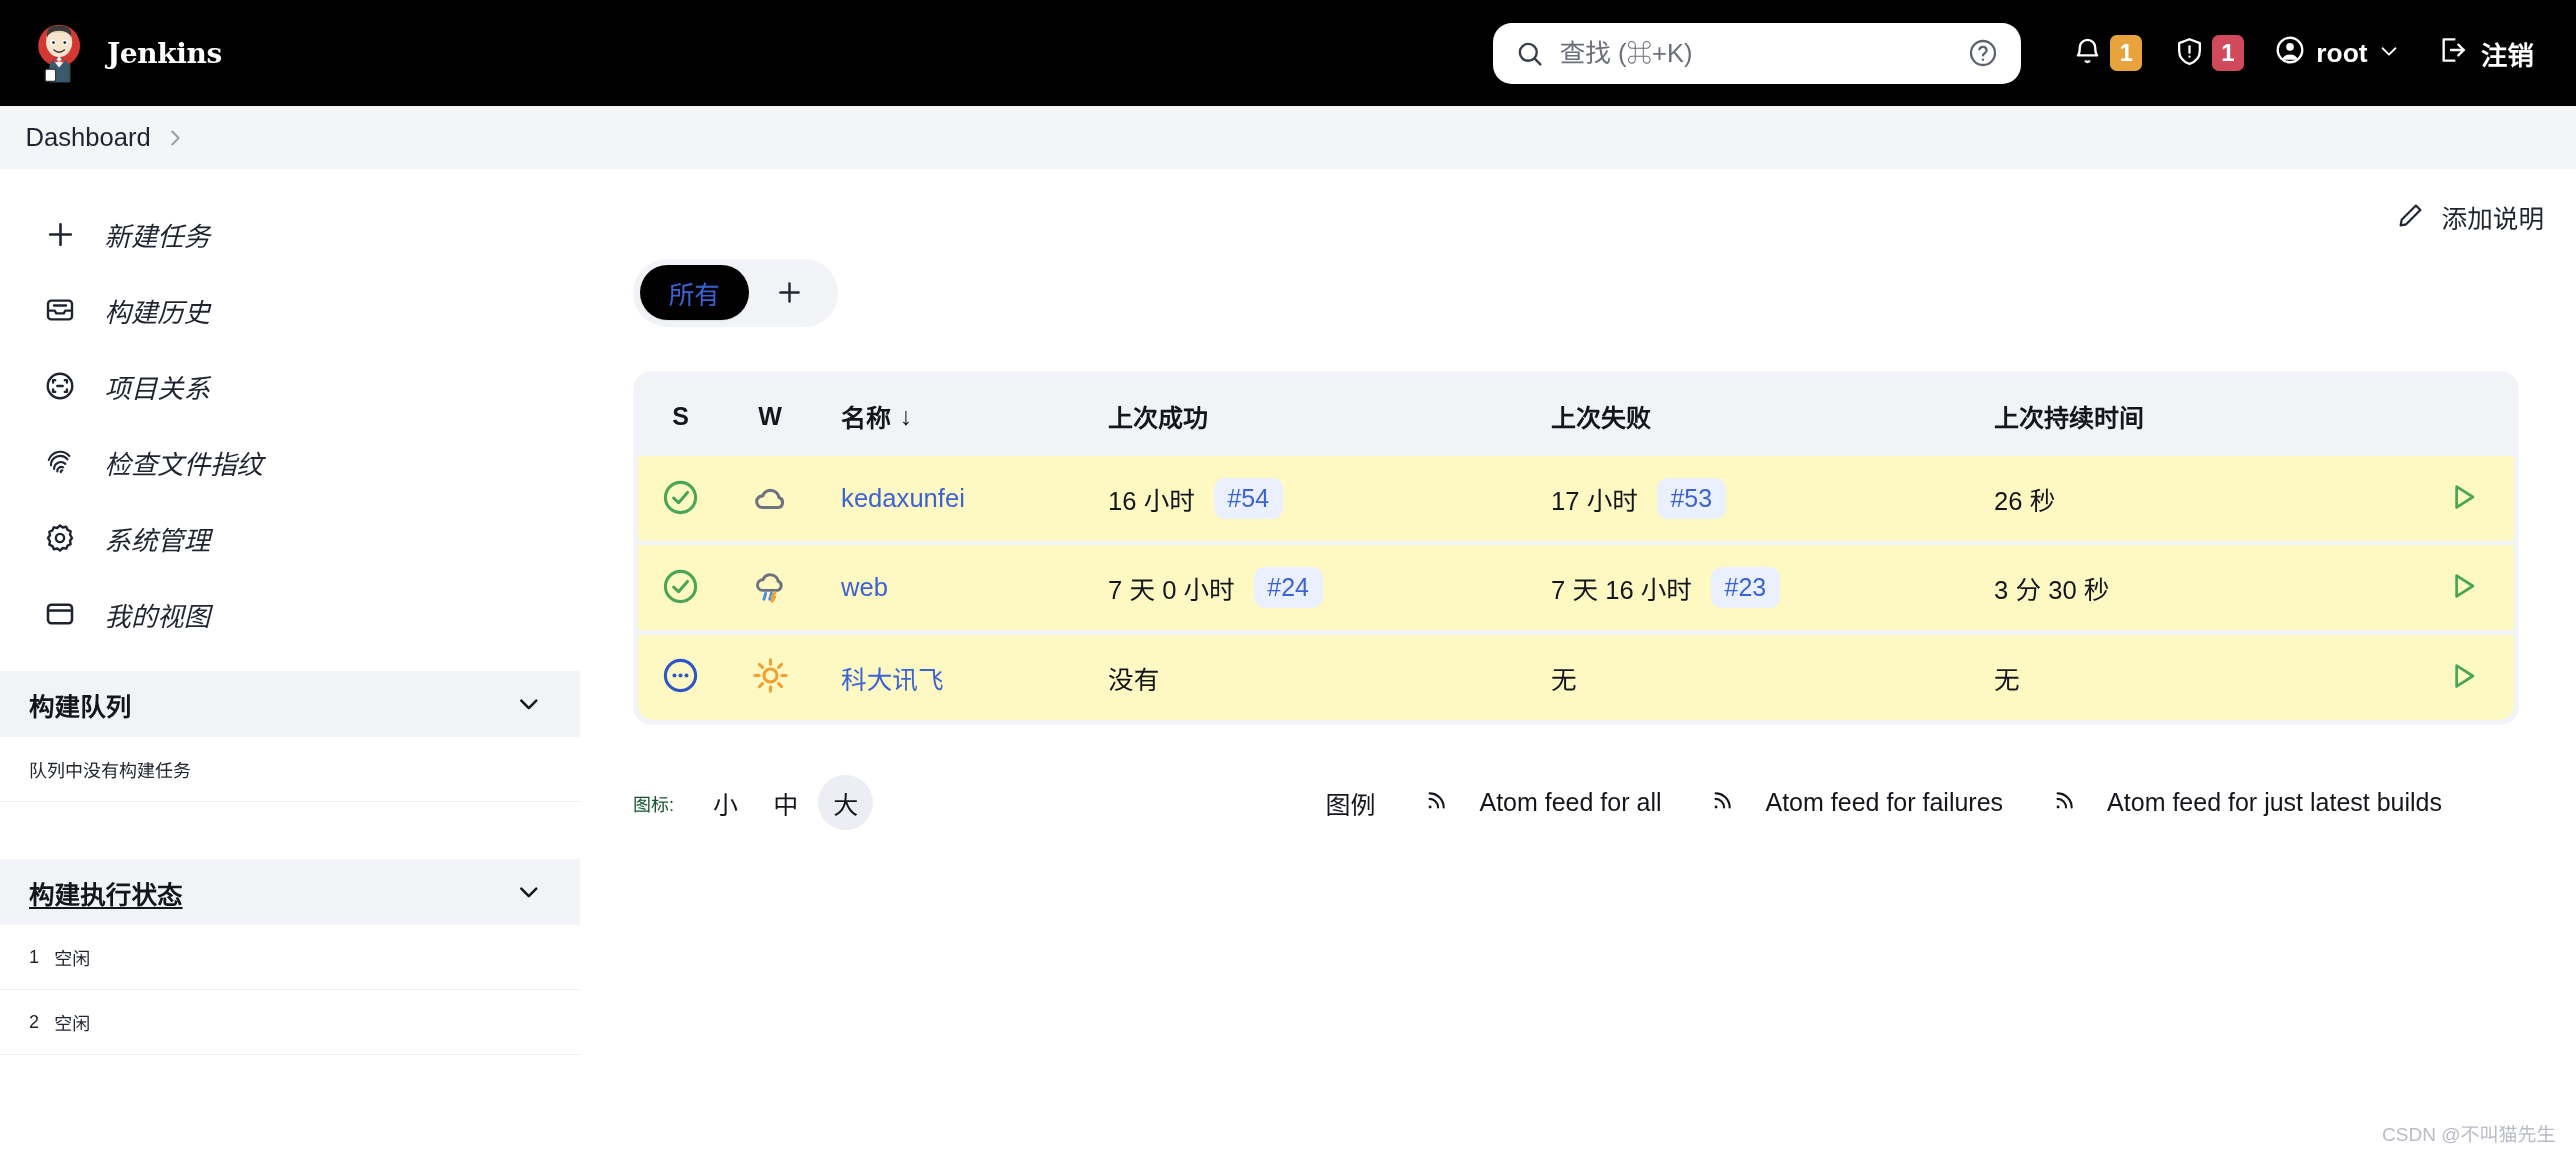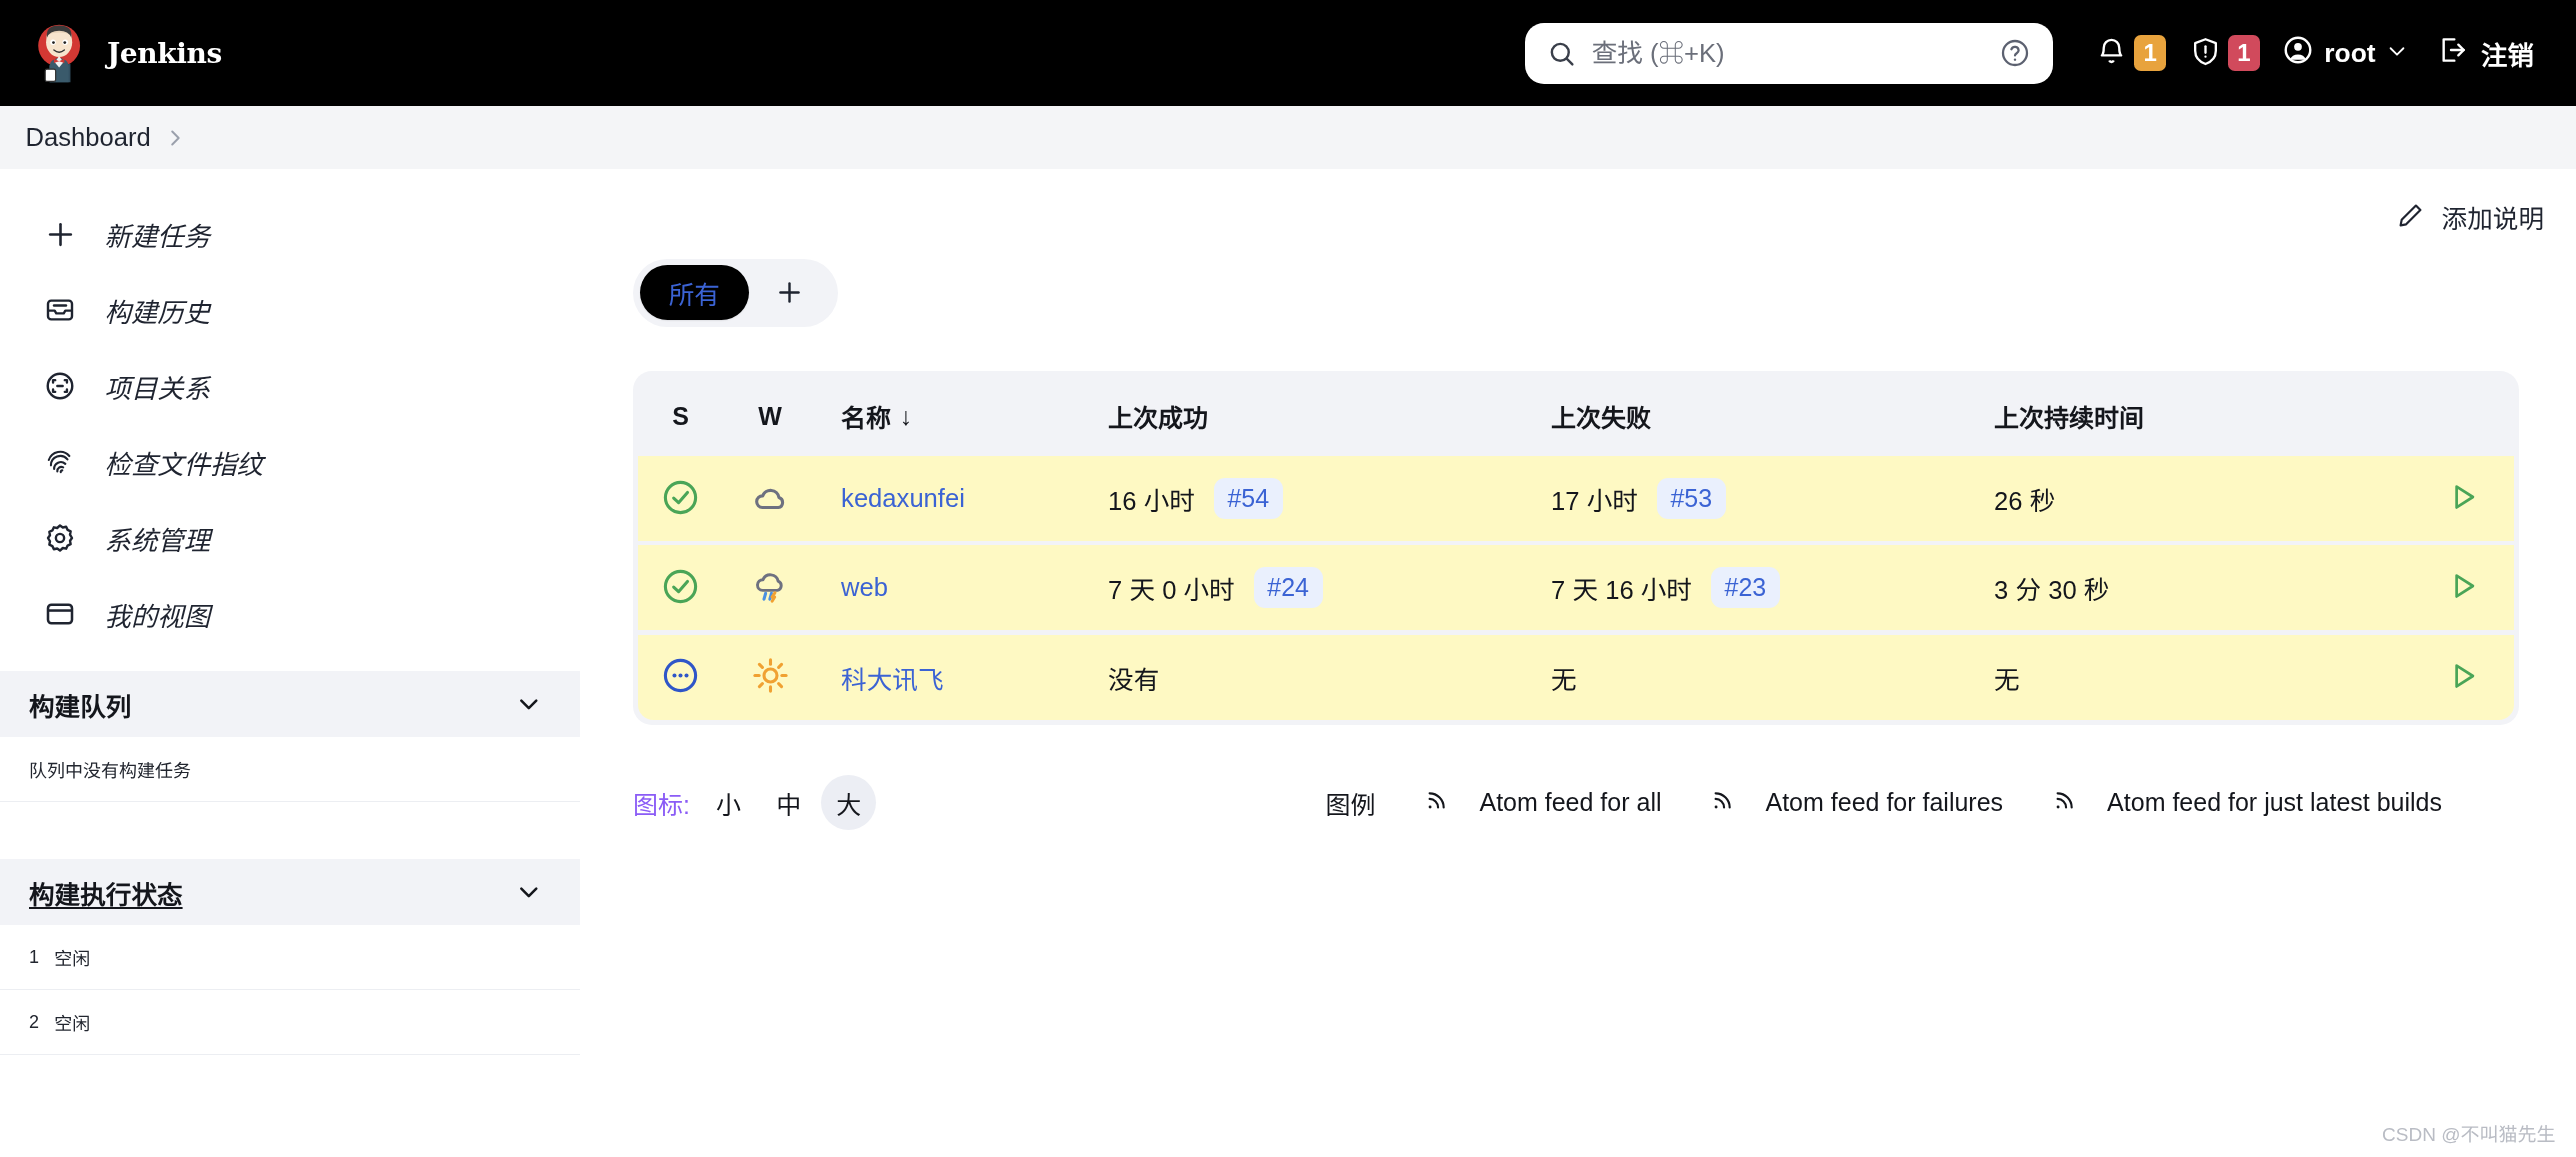--- a/index.html
+++ b/index.html
@@ -28,21 +28,21 @@
     color: #fff;
     font-family: "DejaVu Serif", "Liberation Serif", serif;
     font-size: 28px;
     font-weight: 700;
     letter-spacing: -0.4px;
   }
   .topbar-right {
     margin-left: auto;
     display: flex;
     align-items: flex-start;
-    gap: 0px;
+    gap: 8px;
   }
   .searchbox {
     width: 528px; height: 61px;
     background: #fff;
     border-radius: 19px;
     display: flex; align-items: center;
     padding: 0 22px 0 22px;
     gap: 15.3px;
     margin-right: 31px;
   }
@@ -228,21 +228,21 @@
     cursor: pointer;
   }
 
   
   .footer {
     display: flex; align-items: center;
     margin-top: 44px;
     height: 68px;
   }
   .icon-size-group { display:flex; align-items:center; gap: 5.1px; }
-  .icon-size-label { font-size: 25px; color: #8b5cf6; margin-right: 6px; }
+  .icon-size-label { font-size: 18px; color: #14532d; margin-right: 19px; }
   .size-btn {
     font-size: 25px; color: #14161c;
     height: 55px; min-width: 55px;
     display:flex; align-items:center; justify-content:center;
     border-radius: 29px; padding: 0 13.6px;
     cursor: pointer;
   }
   .size-btn.active { background: #eceef4; }
   .footer-right { margin-left: auto; display: flex; align-items: center; gap: 49px; padding-right: 102px;}
   .legend-link { font-size: 25px; color: #14161c; cursor: pointer; }

